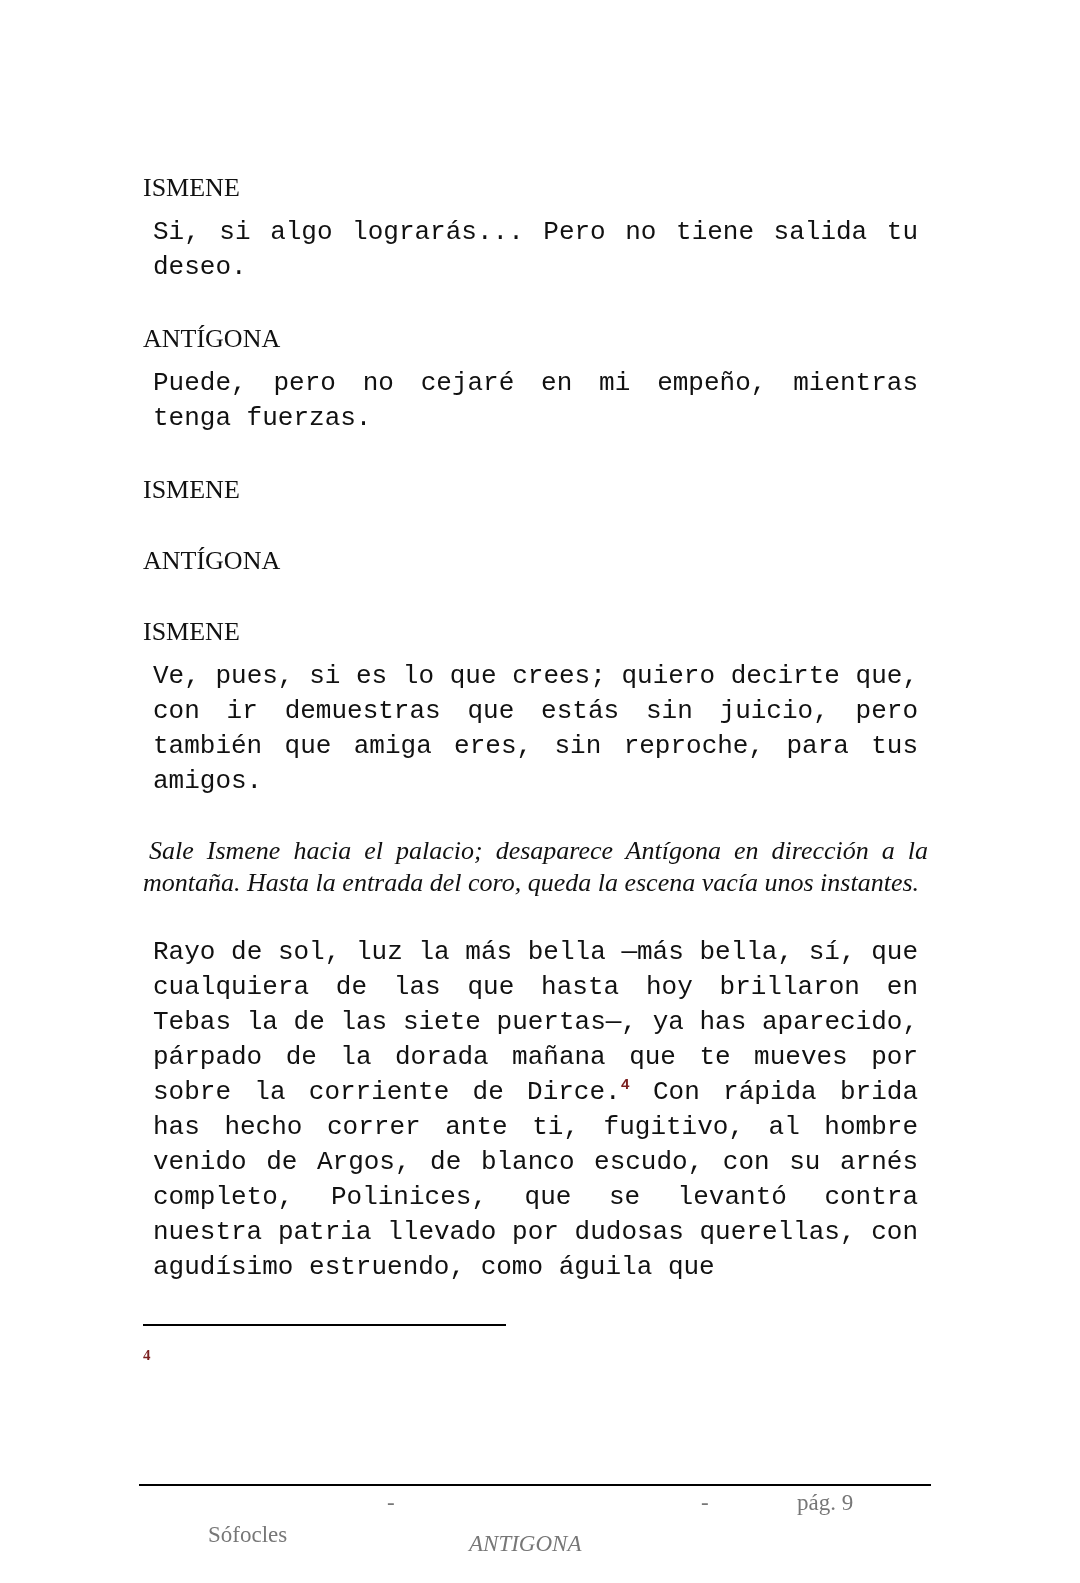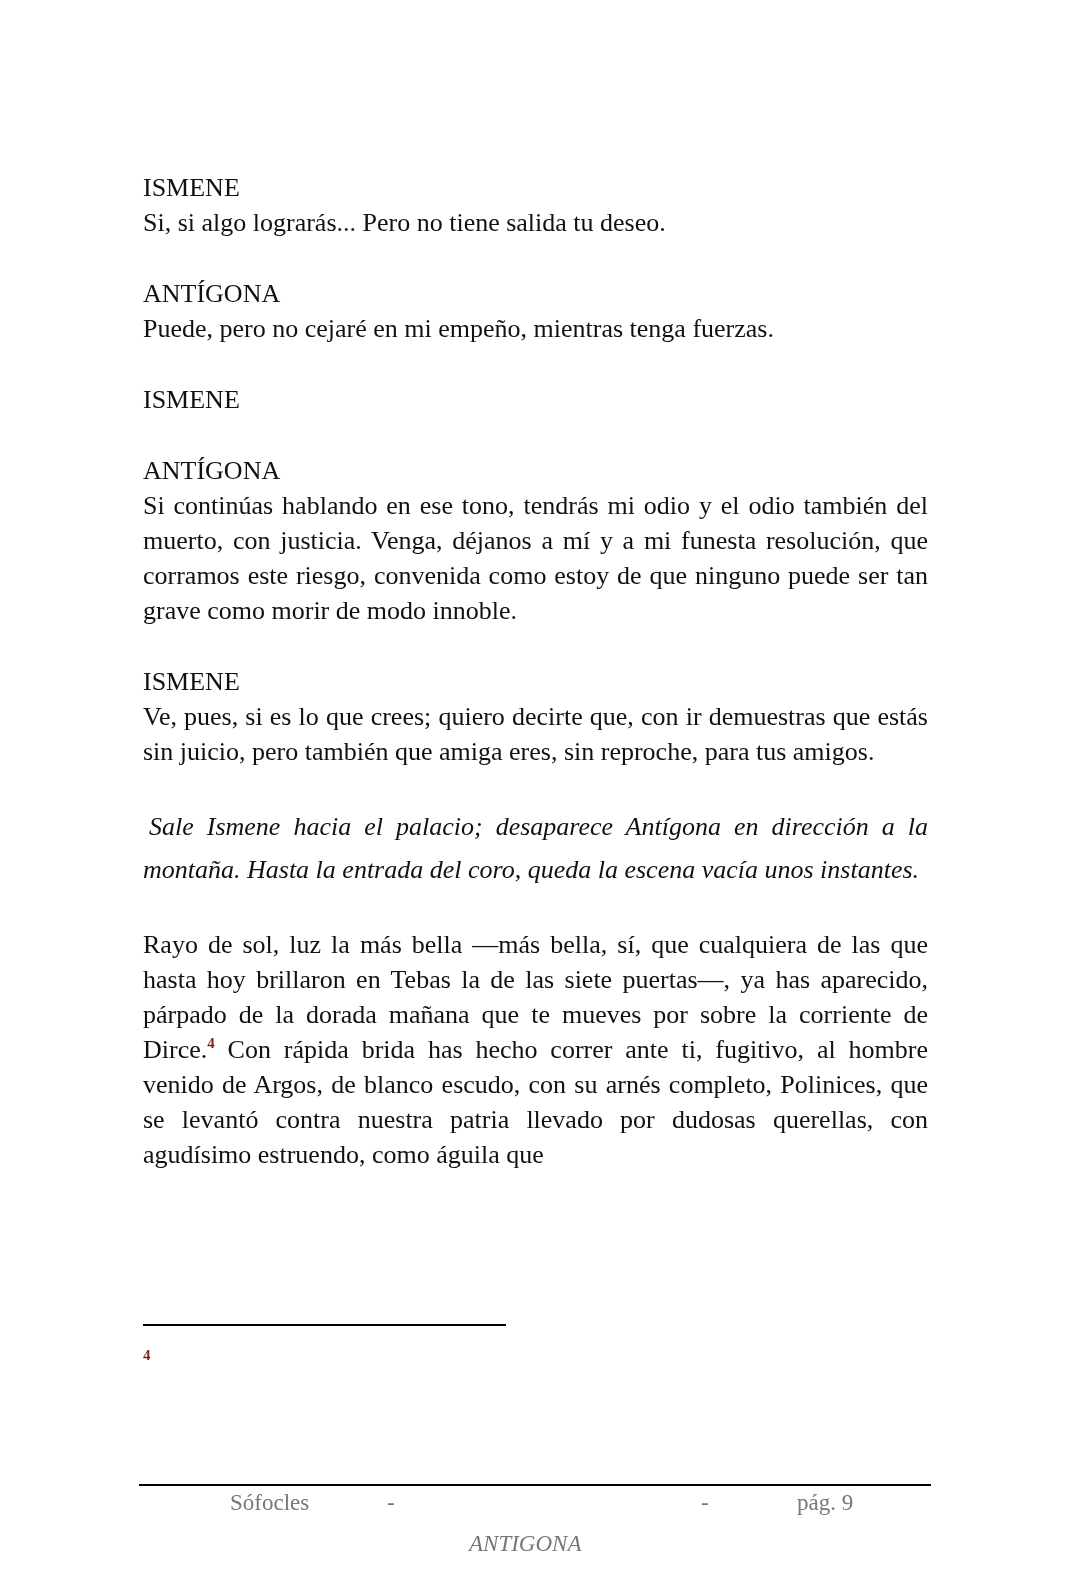--- a/index.html
+++ b/index.html
@@ -1,32 +1,32 @@
 <!DOCTYPE html>
 <html><head>
 <meta charset="utf-8">
 <style>
   html, body { margin: 0; padding: 0; background: #ffffff; }
   body { width: 1080px; height: 1583px; position: relative; overflow: hidden;
          font-family: "Liberation Serif", "DejaVu Serif", serif; color: #111; }
   .page { position: absolute; left: 0; top: 0; width: 1080px; height: 1363px; }
   .content { position: absolute; left: 143px; top: 170px; width: 785px; }
   .speaker { font-size: 26px; line-height: 35px; margin: 0; }
-  .speech { font-size: 26px; line-height: 35px; margin: 0; text-align: justify; }
+  .speech { font-size: 26px; line-height: 35px; margin: 10px; text-align: justify; font-family: Liberation Mono, monospace; }
   .block { margin-bottom: 36px; }
-  .stage { font-size: 26px; line-height: 43px; font-style: italic; text-align: justify; margin: 0 0 36px 0; text-indent: 6px; }
+  .stage { font-size: 26px; line-height: 32px; font-style: italic; text-align: justify; margin: 0 0 36px 0; text-indent: 6px; }
   .fnref { color: #7a1f1f; font-weight: bold; font-size: 15px; vertical-align: super; line-height: 0; }
   .fn-rule { position: absolute; left: 143px; top: 1324px; width: 363px; height: 2px; background: #000; }
   .footnote { position: absolute; left: 143px; top: 1340px; width: 785px; font-size: 21px; line-height: 30px; }
   .footnote .fnnum { color: #7a1f1f; font-weight: bold; font-size: 15px; position: absolute; left: 0; top: 0; }
   .footnote .fntext { display: block; padding-left: 22px; text-align: justify; margin-top: 8px; }
   .footer-rule { position: absolute; left: 139px; top: 1484px; width: 792px; height: 2px; background: #000; }
   .footer { position: absolute; top: 1490px; left: 139px; width: 792px; height: 32px; font-size: 23px; color: #777; }
   .footer span { position: absolute; top: 0; }
-  .f-author { left: 91px; }
+  .f-author { left: 69px; margin-top: 32px; }
   .f-sep1 { left: 248px; }
   .f-title { left: 330px; font-style: italic; margin-top: 41px; }
   .f-sep2 { left: 562px; }
   .f-page { left: 658px; }
 </style>
 </head>
 <body>
 
 <div class="page">
   <div class="content">
@@ -36,21 +36,20 @@
     </div>
     <div class="block">
       <p class="speaker">ANTÍGONA</p>
       <p class="speech">Puede, pero no cejaré en mi empeño, mientras tenga fuerzas.</p>
     </div>
     <div class="block">
       <p class="speaker">ISMENE</p>
     </div>
     <div class="block">
       <p class="speaker">ANTÍGONA</p>
-      <p class="speech">Si continúas hablando en ese tono, tendrás mi odio y el odio también del muerto, con justicia. Venga, déjanos a mí y a mi funesta resolución, que corramos este riesgo, convenida como estoy de que ninguno puede ser tan grave como morir de modo innoble.</p>
     </div>
     <div class="block">
       <p class="speaker">ISMENE</p>
       <p class="speech">Ve, pues, si es lo que crees; quiero decirte que, con ir demuestras que estás sin juicio, pero también que amiga eres, sin reproche, para tus amigos.</p>
     </div>
 
     <p class="stage">Sale Ismene hacia el palacio; desaparece Antígona en dirección a la montaña. Hasta la entrada del coro, queda la escena vacía unos instantes.</p>
 
     <div class="block">
       <p class="speech"><span>Rayo de sol, luz la más bella —más bella, sí, que cualquiera de las que hasta hoy brillaron en Tebas la de las siete puertas—, ya has aparecido, párpado de la dorada mañana que te mueves por sobre la corriente de Dirce.</span><sup class="fnref">4</sup><span> Con rápida brida has hecho correr ante ti, fugitivo, al hombre venido de Argos, de blanco escudo, con su arnés completo, Polinices, que se levantó contra nuestra patria llevado por dudosas querellas, con agudísimo estruendo, como águila que</span></p>

